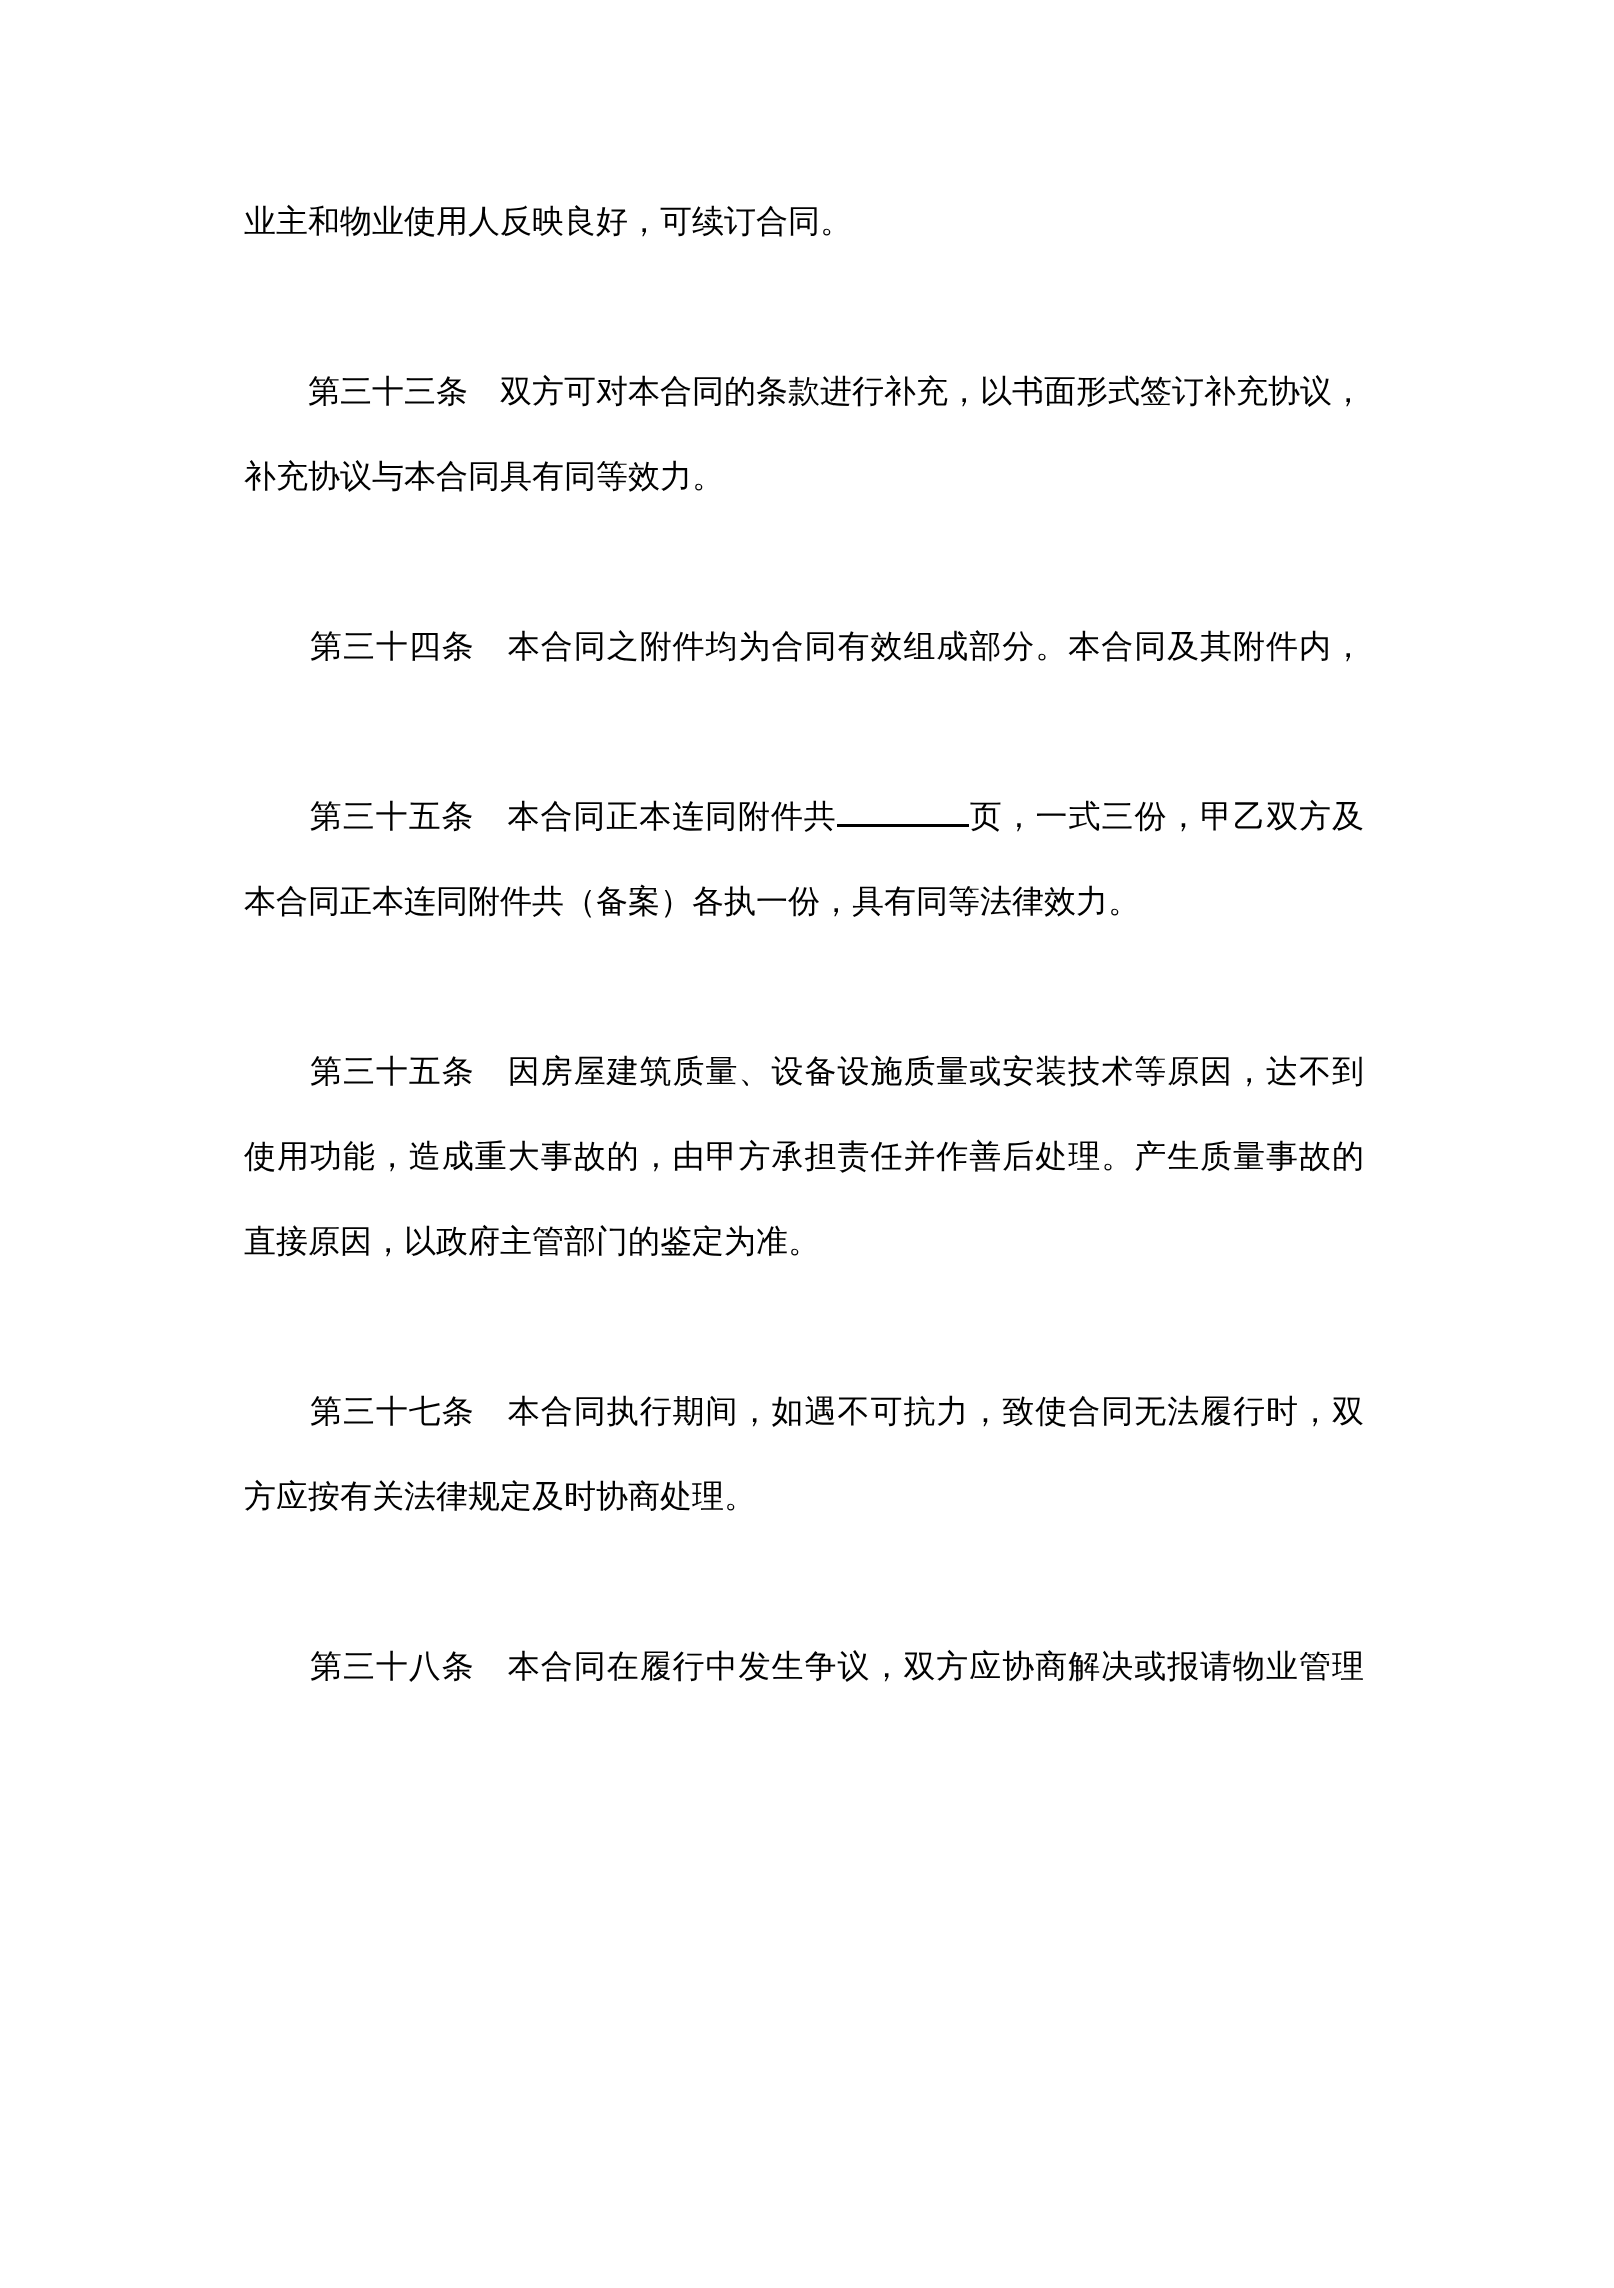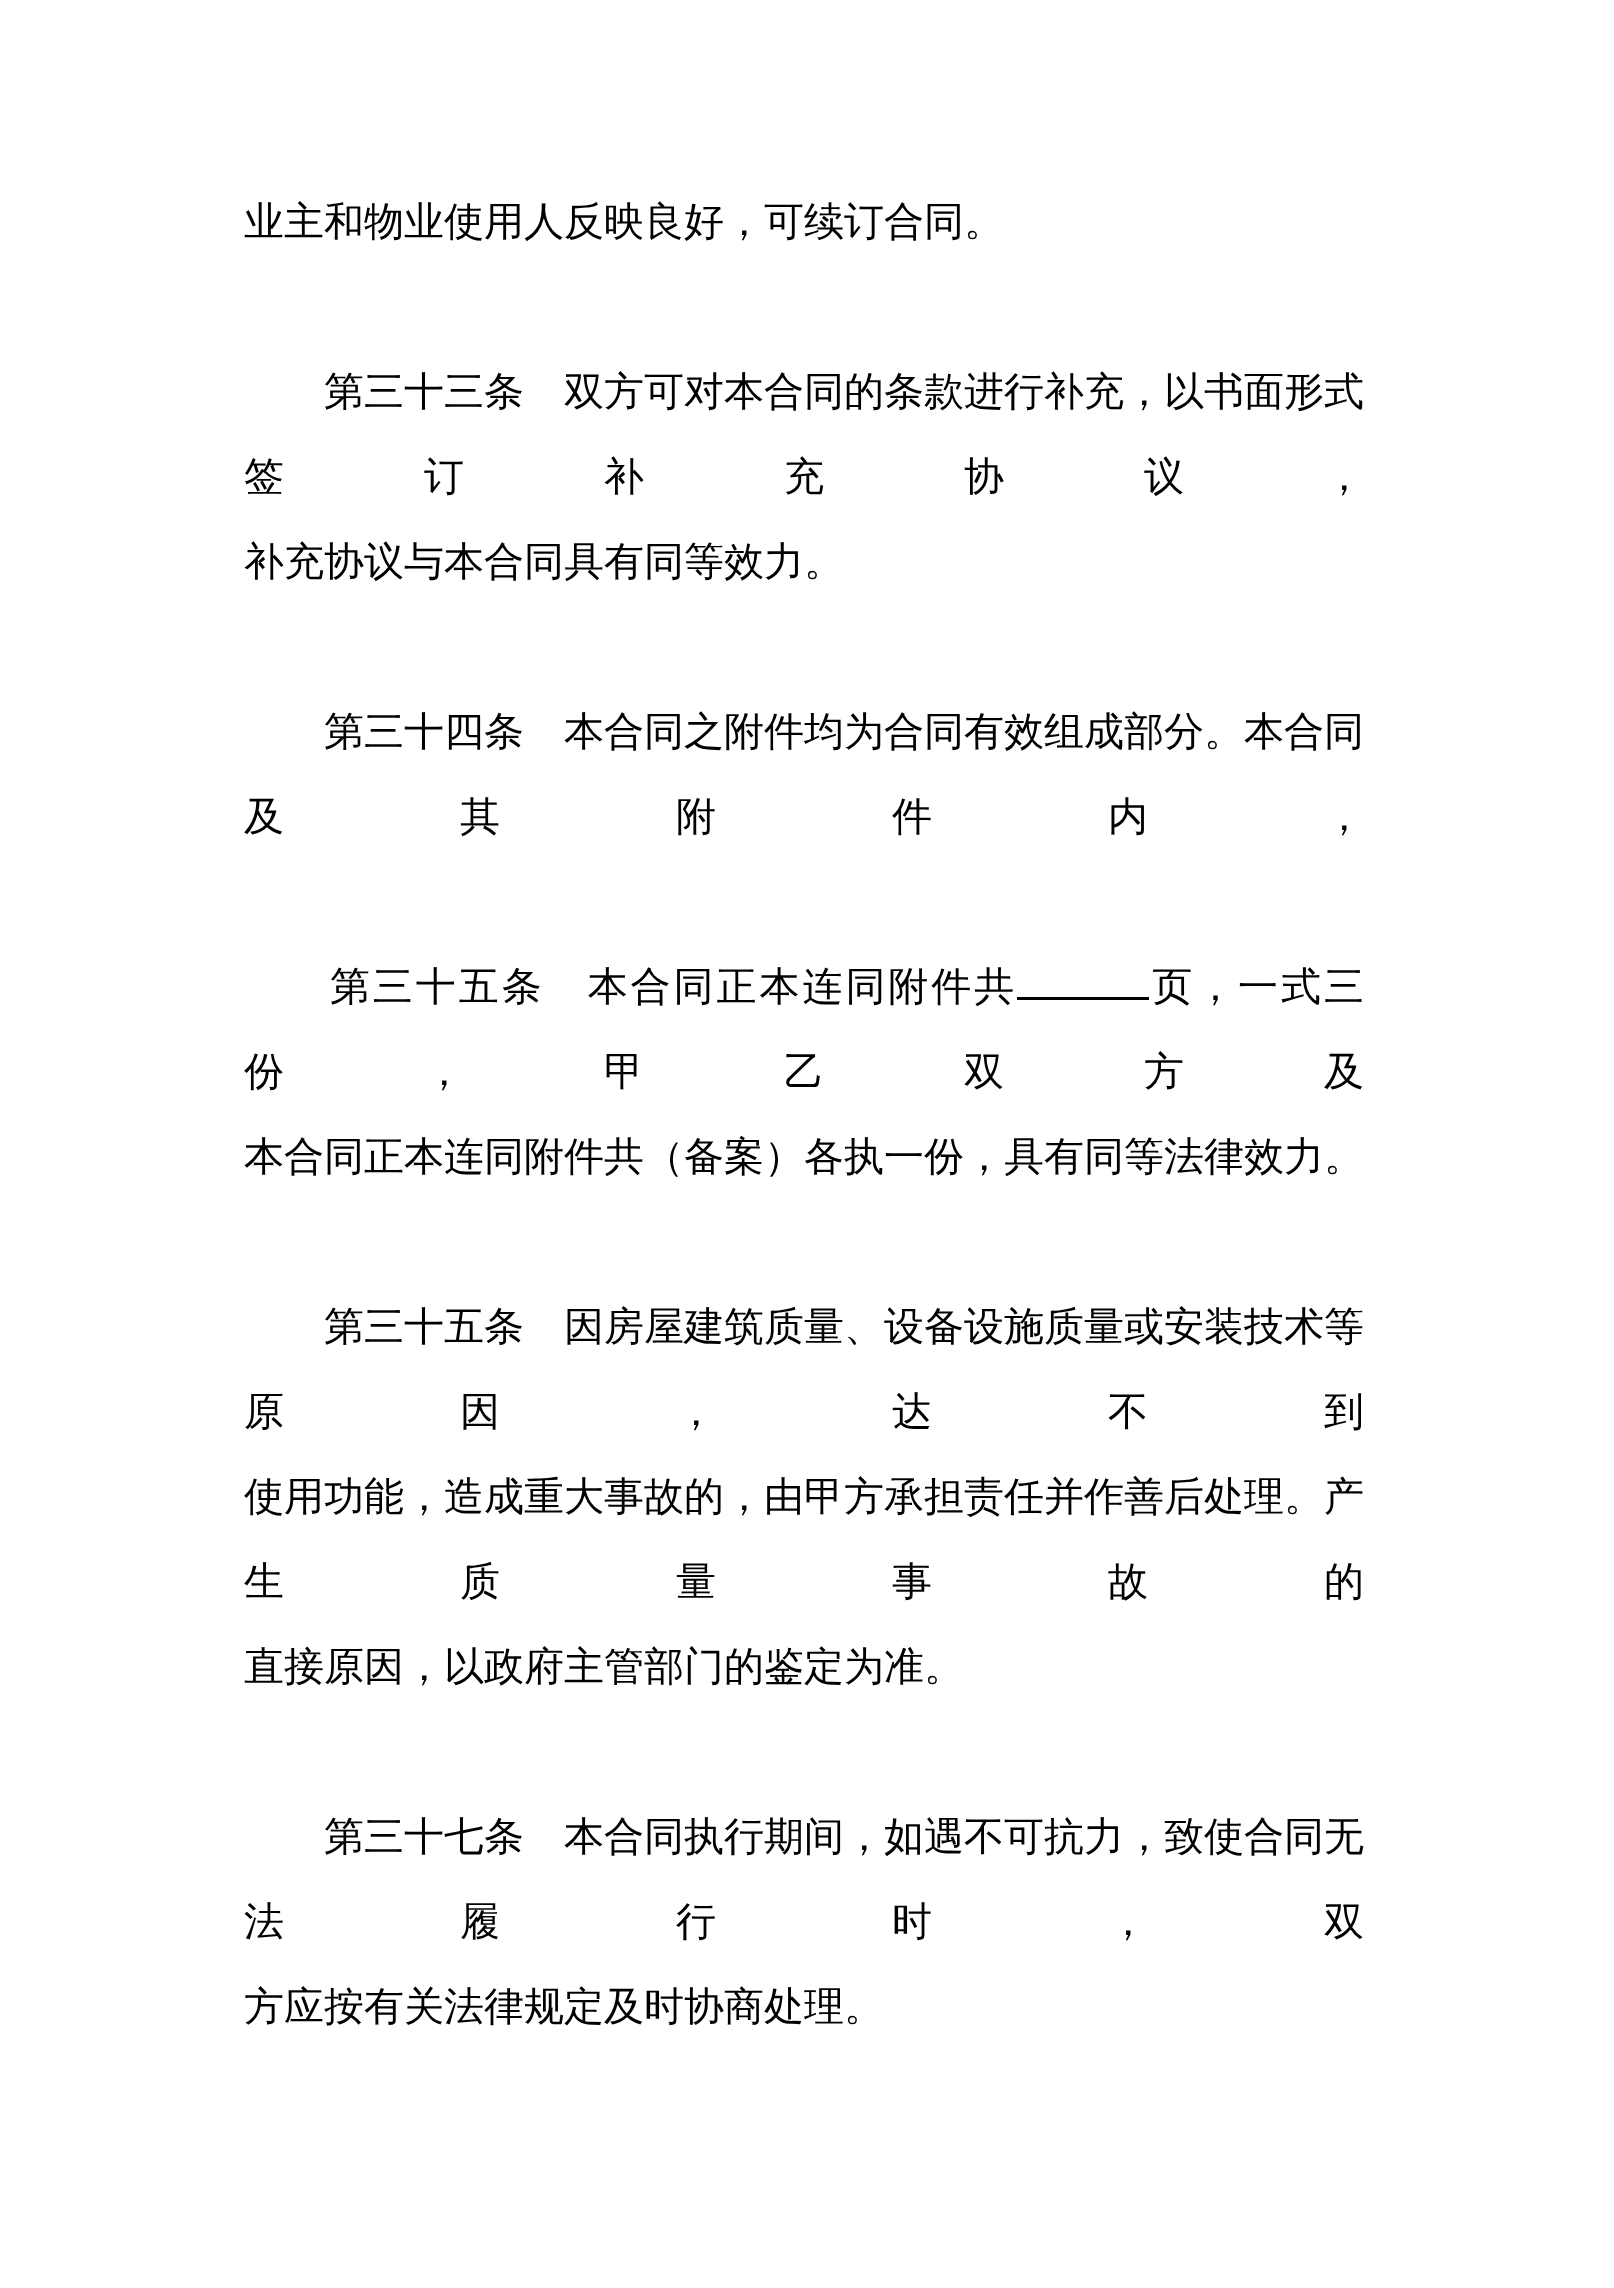--- a/index.html
+++ b/index.html
@@ -14,21 +14,21 @@
     background: #ffffff;
     overflow: hidden;
     font-family: "Liberation Serif", "DejaVu Serif", serif;
   }
   .doc-body {
     position: absolute;
     top: 179px;
     left: 244px;
     width: 1120px;
     color: #000000;
-    font-size: 40px;
+    font-size: 32px;
     line-height: 85px;
   }
   .para {
     margin: 0 0 85px 0;
   }
   .line {
     text-align: left;
     white-space: normal;
   }
   .line.fill {
@@ -65,15 +65,18 @@
       </div>
       <div class="para">
         <div class="line fill"><span>　　第三十五条　因房屋建筑质量、设备设施质量或安装技术等原因，达不到</span></div>
         <div class="line fill"><span>使用功能，造成重大事故的，由甲方承担责任并作善后处理。产生质量事故的</span></div>
         <div class="line"><span>直接原因，以政府主管部门的鉴定为准。</span></div>
       </div>
       <div class="para">
         <div class="line fill"><span>　　第三十七条　本合同执行期间，如遇不可抗力，致使合同无法履行时，双</span></div>
         <div class="line"><span>方应按有关法律规定及时协商处理。</span></div>
       </div>
+      <div class="para">
+        <div class="line fill"><span>　　第三十八条　本合同在履行中发生争议，双方应协商解决或报请物业管理</span></div>
+      </div>
     </div>
 </div>
 
 
 </body></html>

